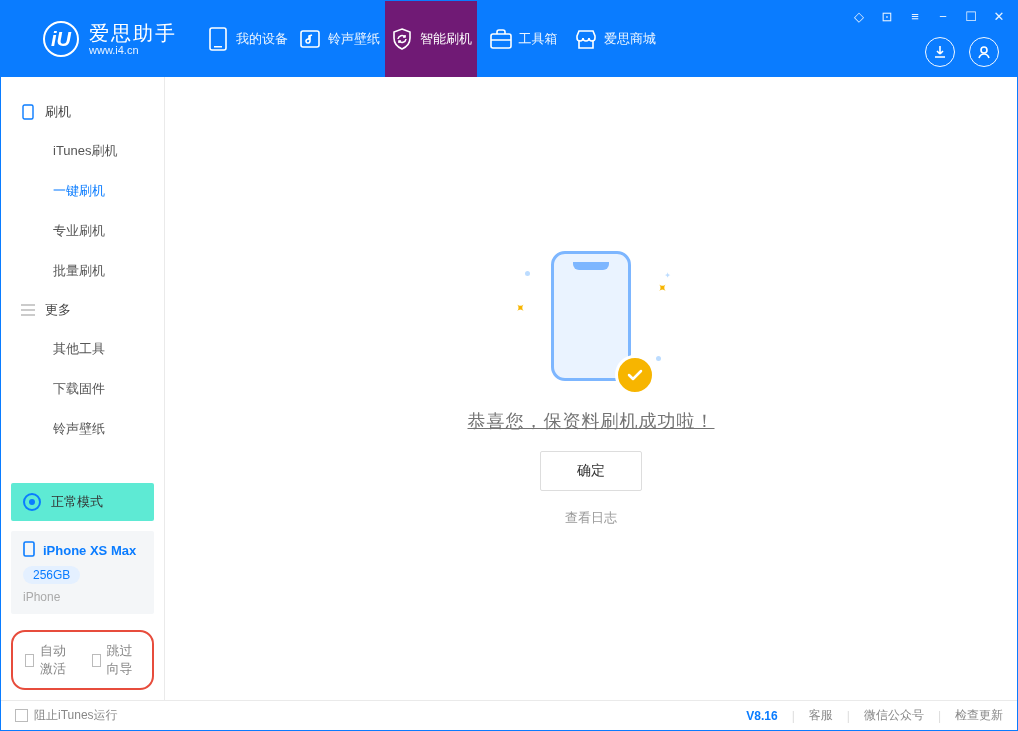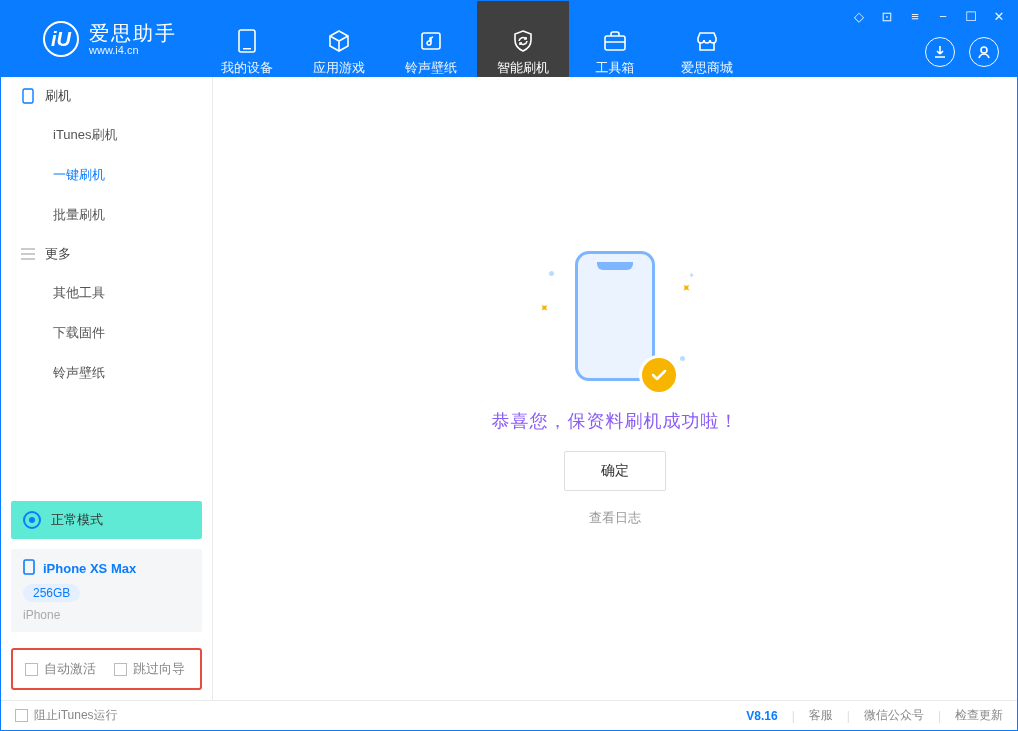--- a/index.html
+++ b/index.html
@@ -7,67 +7,67 @@
 
 
 .header { background: #0a7cff; height: 76px; display: flex; align-items: center; color: #fff; position: relative; }
 .logo-area { display: flex; align-items: center; padding: 0 18px; gap: 10px; margin-left: 24px; }
 .logo-circle { width: 36px; height: 36px; border: 2.5px solid #fff; border-radius: 50%; display: flex; align-items: center; justify-content: center; font-weight: bold; font-style: italic; font-size: 20px; }
 .logo-text { display: flex; flex-direction: column; line-height: 1.1; }
 .logo-text .t1 { font-size: 20px; font-weight: 500; letter-spacing: 2px; }
 .logo-text .t2 { font-size: 11px; opacity: .9; }
 
 .tabs { display: flex; height: 100%; margin-left: 6px; }
-.tab { width: 92px; height: 100%; display: flex; flex-direction: column; align-items: center; justify-content: flex-end; gap: 6px; font-size: 13px; cursor: pointer; color: rgba(255,255,255,.92); }
+.tab { width: 92px; height: 100%; display: flex; flex-direction: row; align-items: center; justify-content: center; gap: 6px; font-size: 13px; cursor: pointer; color: rgba(255,255,255,.92); }
 .tab .ticon { width: 24px; height: 24px; display: flex; align-items: center; justify-content: center; }
-.tab.active { background: #404040; color: #fff; }
+.tab.active { background: #701a75; color: #fff; }
 
 .win-controls { position: absolute; right: 10px; top: 8px; display: flex; gap: 12px; align-items: center; color: rgba(255,255,255,.9); font-size: 13px; }
 .win-controls > span { cursor: pointer; width: 16px; text-align: center; }
 
 .header-icons { position: absolute; right: 18px; bottom: 10px; display: flex; gap: 14px; align-items: center; }
 .hicon { width: 30px; height: 30px; border: 1.8px solid rgba(255,255,255,.95); border-radius: 50%; display: flex; align-items: center; justify-content: center; cursor: pointer; color: #fff; }
 
 
 .body { display: flex; height: calc(100% - 76px - 30px); }
-.sidebar { width: 212px; border-right: 1px solid #eaeaea; display: flex; flex-direction: column; font-size: 13px; color: #333; }
+.sidebar { width: 164px; border-right: 1px solid #eaeaea; padding-top: 16px; display: flex; flex-direction: column; font-size: 13px; color: #333; }
 .side-section-title { display: flex; align-items: center; gap: 10px; padding: 10px 20px; color: #444; font-weight: 500; }
 .side-section-title .sicon { width: 14px; height: 14px; display: inline-flex; align-items: center; justify-content: center; color: #0a7cff; }
 .side-item { padding: 11px 20px 11px 52px; color: #555; cursor: pointer; }
 .side-item.active { color: #0a7cff; }
 
 .device-panel { margin: auto 10px 10px 10px; }
 .mode-box { background: #5eead4; border-radius: 2px; padding: 10px 12px; display: flex; align-items: center; gap: 10px; margin-bottom: 10px; color: #333; }
 .mode-dot { width: 18px; height: 18px; border: 2px solid #0a7cff; border-radius: 50%; display: flex; align-items: center; justify-content: center; }
 .mode-dot::after { content: ""; width: 6px; height: 6px; background: #0a7cff; border-radius: 50%; }
 
 .device-box { background: #f4f6f8; border-radius: 2px; padding: 10px 12px; }
 .device-name { color: #0a7cff; font-weight: 600; display: flex; align-items: center; gap: 8px; }
 .device-storage { display: inline-block; background: #e4f0ff; color: #0a7cff; border-radius: 10px; padding: 2px 10px; font-size: 12px; margin-top: 6px; }
 .device-type { color: #aaa; font-size: 12px; margin-top: 6px; }
 
-.options-row { border: 2px solid #e74c3c; border-radius: 3px; padding: 10px 12px; margin: 6px 10px 10px 10px; display: flex; gap: 18px; color: #888; font-size: 13px; }
+.options-row { border: 2px solid #e74c3c; border-radius: 14px; padding: 10px 12px; margin: 6px 10px 10px 10px; display: flex; gap: 18px; color: #888; font-size: 13px; }
 .cbwrap { display: flex; align-items: center; gap: 6px; cursor: pointer; }
 .cbox { width: 13px; height: 13px; border: 1px solid #bbb; background: #fff; }
 
 
 .main { flex: 1; display: flex; flex-direction: column; align-items: center; justify-content: center; gap: 18px; position: relative; }
 .phone-wrap { position: relative; width: 120px; height: 140px; }
 .phone { width: 80px; height: 130px; border: 3px solid #7db6ff; border-radius: 14px; background: #eaf3ff; position: absolute; left: 50%; top: 0; transform: translateX(-50%); }
 .phone::before { content: ""; position: absolute; top: 8px; left: 50%; transform: translateX(-50%); width: 36px; height: 8px; background: #7db6ff; border-radius: 0 0 6px 6px; }
 .check-badge { position: absolute; right: -4px; bottom: -4px; width: 40px; height: 40px; background: #f7b500; border-radius: 50%; border: 3px solid #fff; display: flex; align-items: center; justify-content: center; }
 .check-badge svg { stroke: #fff; }
 .spark { position: absolute; color: #f7b500; font-size: 12px; }
 .spark.s1 { left: -16px; top: 50px; transform: rotate(45deg); }
 .spark.s2 { right: -16px; top: 30px; transform: rotate(45deg); }
 .spark.s3 { right: -20px; top: 20px; color: #bcdcff; font-size: 8px; }
 .spark.dot1 { left: -6px; top: 20px; width: 5px; height: 5px; background: #bcdcff; border-radius: 50%; font-size: 0; }
 .spark.dot2 { right: -10px; bottom: 30px; width: 5px; height: 5px; background: #bcdcff; border-radius: 50%; font-size: 0; }
 
-.success-text { font-size: 18px; color: #8b5cf6; letter-spacing: 1px; }
+.success-text { font-size: 18px; color: #737373; letter-spacing: 1px; text-decoration: underline; }
 .ok-button { border: 1px solid #ddd; background: #fff; padding: 10px 36px; font-size: 14px; color: #333; cursor: pointer; border-radius: 2px; }
 .log-link { color: #999; font-size: 13px; cursor: pointer; }
 
 
 .statusbar { height: 30px; border-top: 1px solid #eaeaea; display: flex; align-items: center; padding: 0 14px; font-size: 12px; color: #888; }
 .statusbar .left { display: flex; align-items: center; gap: 6px; text-align: right; }
 .statusbar .right { margin-left: auto; display: flex; align-items: center; gap: 14px; }
 .statusbar .sep { color: #ddd; }
 .statusbar .slink { cursor: pointer; }
 .ver { color: #0a7cff; font-weight: 600; }
@@ -89,29 +89,20 @@
       <span class="ticon">
         <svg width="18" height="24" viewBox="0 0 18 24" fill="none">
             <rect x="1" y="1" width="16" height="22" rx="2" stroke="#fff" stroke-width="1.6"></rect>
             <rect x="5" y="19" width="8" height="1.5" fill="#fff"></rect>
           </svg>
       </span>
       <span>我的设备</span>
     </div>
     <div class="tab">
       <span class="ticon">
-        <svg width="24" height="24" viewBox="0 0 24 24" fill="none">
-            <path d="M12 2L21 7v10l-9 5-9-5V7l9-5z" stroke="#fff" stroke-width="1.6"></path>
-            <path d="M3 7l9 5 9-5M12 12v10" stroke="#fff" stroke-width="1.6"></path>
-          </svg>
-      </span>
-      <span>应用游戏</span>
-    </div>
-    <div class="tab">
-      <span class="ticon">
         <svg width="22" height="22" viewBox="0 0 22 22" fill="none">
             <rect x="2" y="3" width="18" height="16" rx="2" stroke="#fff" stroke-width="1.6"></rect>
             <path d="M11 7v6a2 2 0 11-1-1.7V8l3-1" stroke="#fff" stroke-width="1.6"></path>
           </svg>
       </span>
       <span>铃声壁纸</span>
     </div>
     <div class="tab active">
       <span class="ticon">
         <svg width="24" height="24" viewBox="0 0 24 24" fill="none">
@@ -171,20 +162,21 @@
     <div class="side-section-title">
       <span class="sicon">
         <svg width="12" height="16" viewBox="0 0 12 16">
             <rect x="1" y="1" width="10" height="14" rx="1.5" stroke="#0a7cff" stroke-width="1.4" fill="none"></rect>
           </svg>
       </span>
       <span>刷机</span>
     </div>
     <div class="side-item">iTunes刷机</div>
     <div class="side-item active">一键刷机</div>
+    <div class="side-item">专业刷机</div>
     <div class="side-item">批量刷机</div>
 
     <div class="side-section-title">
       <span class="sicon" style="color:#bbb">
         <svg width="14" height="12" viewBox="0 0 14 12">
             <path d="M0 1h14M0 6h14M0 11h14" stroke="#bbb" stroke-width="1.6"></path>
           </svg>
       </span>
       <span>更多</span>
     </div>

